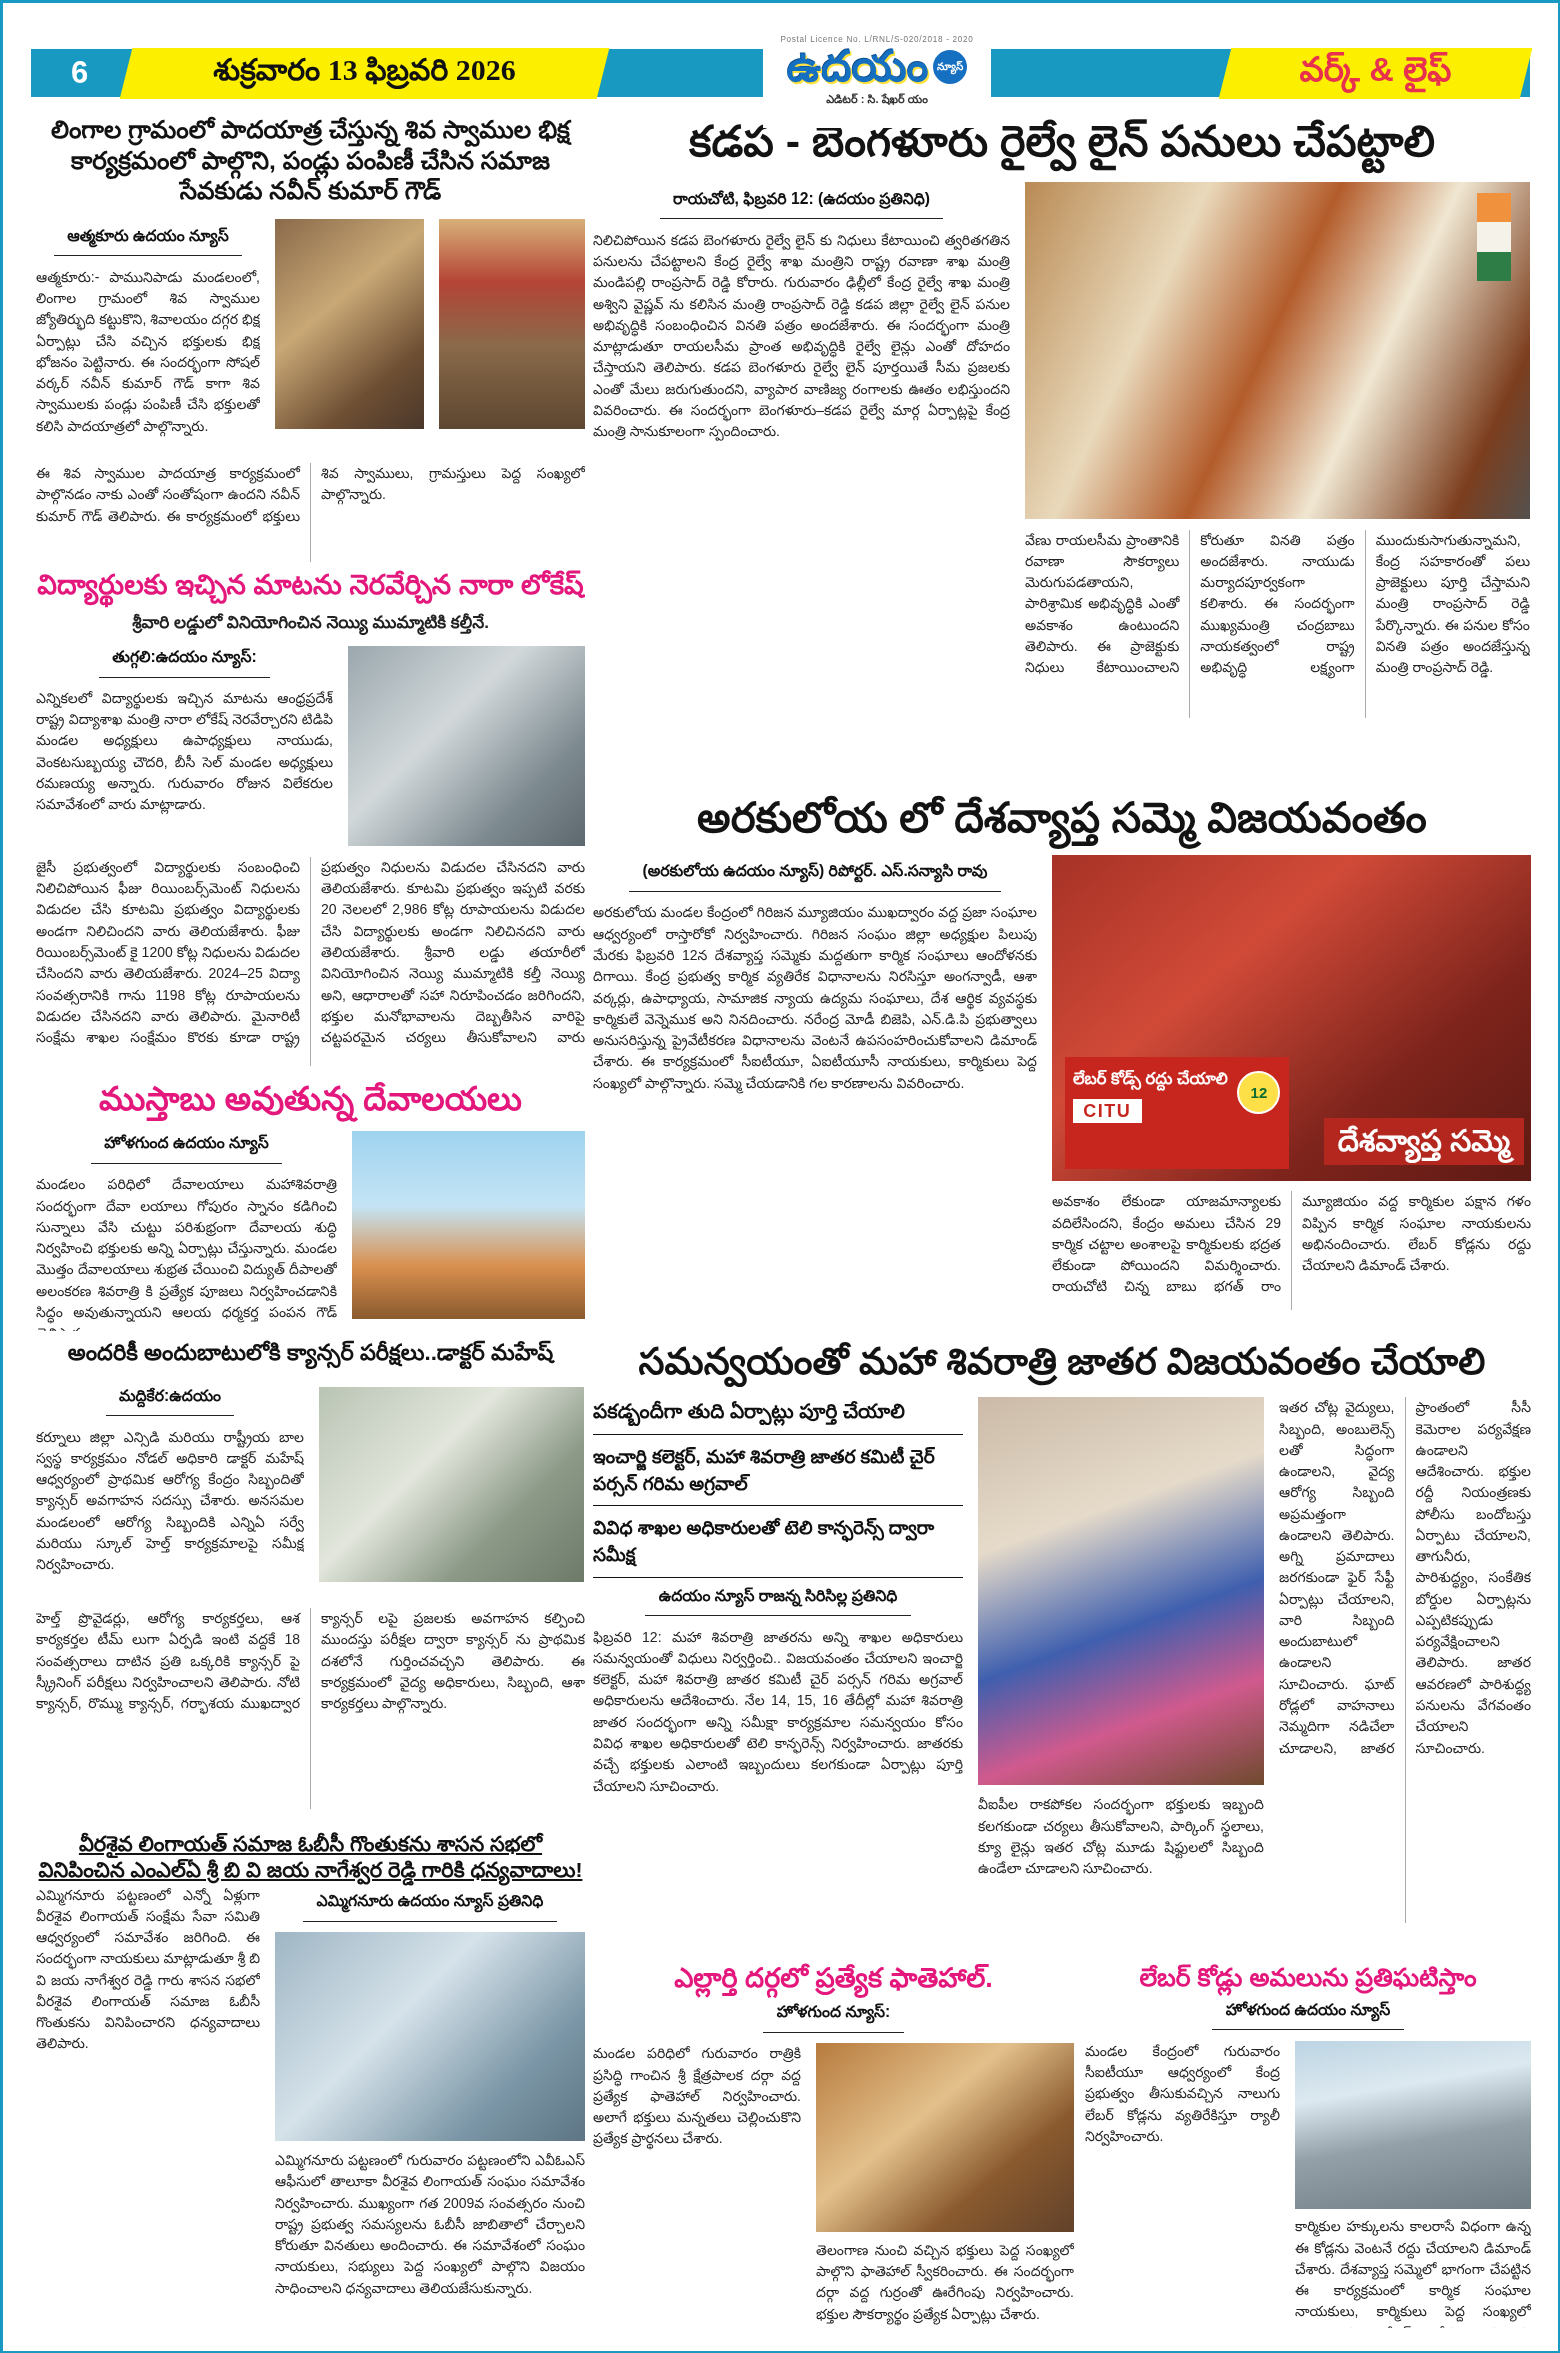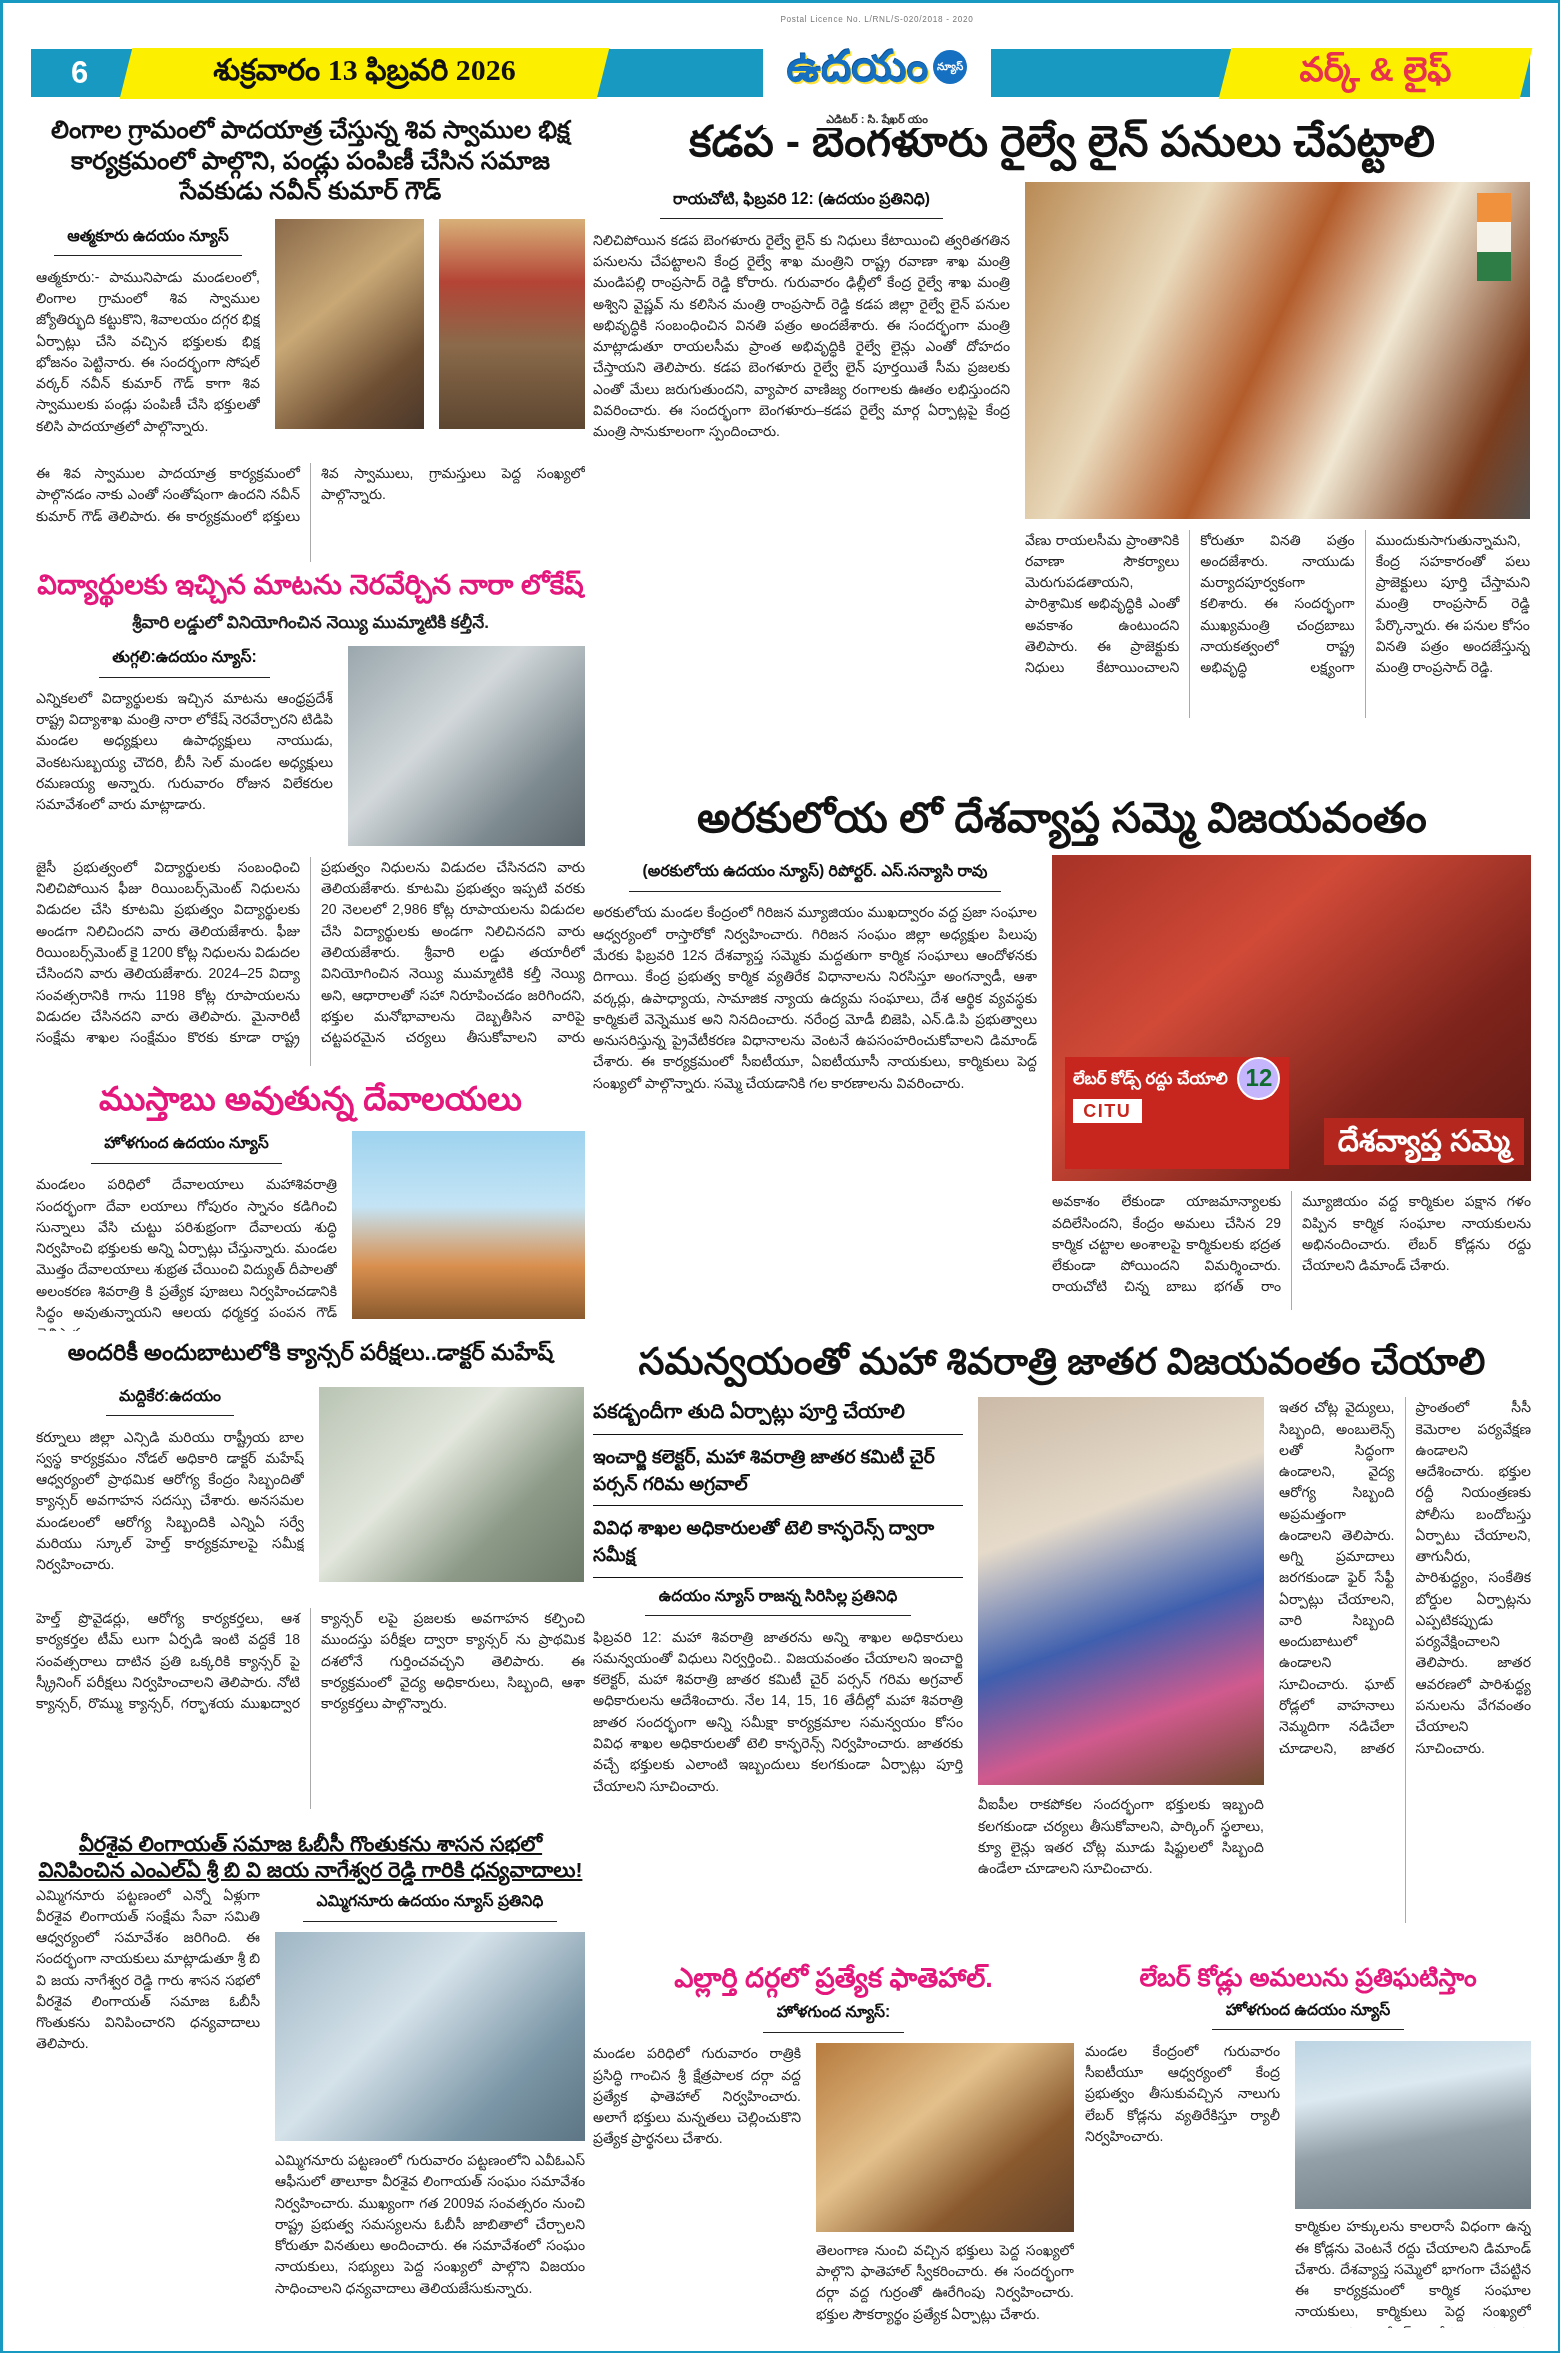--- a/index.html
+++ b/index.html
@@ -11,21 +11,21 @@
   .hdr { position:absolute; left:28px; top:46px; right:28px; height:48px; background:#1899c2; }
   .hdr-pgno { position:absolute; left:7.5px; top:0; width:82px; height:48px; color:#fff;
               font-size:31px; font-weight:bold; display:flex; align-items:center; justify-content:center; }
   .par { position:absolute; top:-1.5px; bottom:-1.5px; background:#fcf000; transform:skewX(-14deg); }
   .par-inner { transform:skewX(14deg); width:100%; height:100%; display:flex; align-items:center; justify-content:center; }
   .date-par { left:95px; width:477px; }
   .date-par .par-inner { font-size:30px; font-weight:bold; color:#111; font-family:"Liberation Serif", serif; }
   .wl-par { left:1194px; width:301px; }
   .wl-par .par-inner { font-size:34px; font-weight:bold; color:#e8304f; }
   .mast { position:absolute; left:732px; top:-34px; width:228px; height:113px; background:#fff;
-          display:flex; flex-direction:column; align-items:center; justify-content:center; z-index:3;gap:20px; }
+          display:flex; flex-direction:column; align-items:center; justify-content:center; z-index:3; }
   .mast-tiny { font-size:8.2px; color:#777; letter-spacing:0.7px; }
   .mast-logo { font-size:43px; font-weight:bold; color:#1670c2; text-shadow:1.5px 1.5px 0 #ffe23b, -0.7px -0.7px 0 #0d4f8f;
                line-height:1.05; display:flex; align-items:center; gap:4.5px; }
   .mast-circle { width:34px; height:34px; border-radius:50%; background:#1670c2; color:#fff; font-size:10.4px;
                  font-weight:bold; display:flex; align-items:center; justify-content:center; text-shadow:none; }
   .mast-editor { font-size:11.2px; color:#333; font-weight:bold; margin-top:3px; }
 
   
   .art { position:absolute; overflow:hidden; }
   .hl { text-align:center; font-weight:bold; line-height:1.25; }
@@ -51,23 +51,23 @@
   .ph-collect { background:linear-gradient(160deg,#cbbaa7 0%,#e6dbca 32%,#3f5fae 58%,#d05a8e 78%,#6f4a2e 100%); }
   .ph-dargah  { background:linear-gradient(140deg,#b77b3e,#e3c08b 40%,#8a5a2e 70%,#61412a); }
   .ph-road    { background:linear-gradient(170deg,#bcd4e3 0%,#dde9f0 30%,#93a0a8 58%,#6f7c84 100%); }
 
   .flag { position:absolute; right:19.4px; top:10.4px; width:34px; height:89px; }
   .flag div { height:33.3%; }
   .f1 { background:#f0913e; } .f2 { background:#f5f2ea; } .f3 { background:#2e7d46; }
 
   .strike-poster { position:absolute; left:13.4px; bottom:12px; width:224px; height:112px; background:#c6261d;
                    color:#fff; padding:7.5px; font-weight:bold; }
-  .strike-circle { position:absolute; right:9px; top:0; width:43px; height:43px; border-radius:50%;
-                   background:#c4b5fd; color:#0f6b2f; display:flex; align-items:center; justify-content:center;
-                   font-size:24px; font-weight:bold; border:2.2px solid #fff; }
+  .strike-circle { position:absolute; right:9px; top:14px; width:43px; height:43px; border-radius:50%;
+                   background:#fde047; color:#0f6b2f; display:flex; align-items:center; justify-content:center;
+                   font-size:15px; font-weight:bold; border:2.2px solid #fff; }
   .strike-poster .lbl1 { font-size:16.4px; margin-top:4.5px; }
   .strike-poster .lbl2 { margin-top:7.5px; background:#fff; color:#c6261d; display:inline-block;
                          padding:1.5px 10.4px; font-size:18px; letter-spacing:1.5px; }
   .strike-banner { position:absolute; right:7.5px; bottom:16.4px; background:#b3271f; color:#fff;
                    font-size:30px; font-weight:bold; padding:6px 13.4px; line-height:1.15; text-align:center; }
 
   .underline-sub { display:block; border-bottom:1.5px solid #111; padding-bottom:7.5px; margin-bottom:9px;
                    font-weight:bold; color:#111; text-align:left; line-height:1.45; }
 </style>
 </head>

